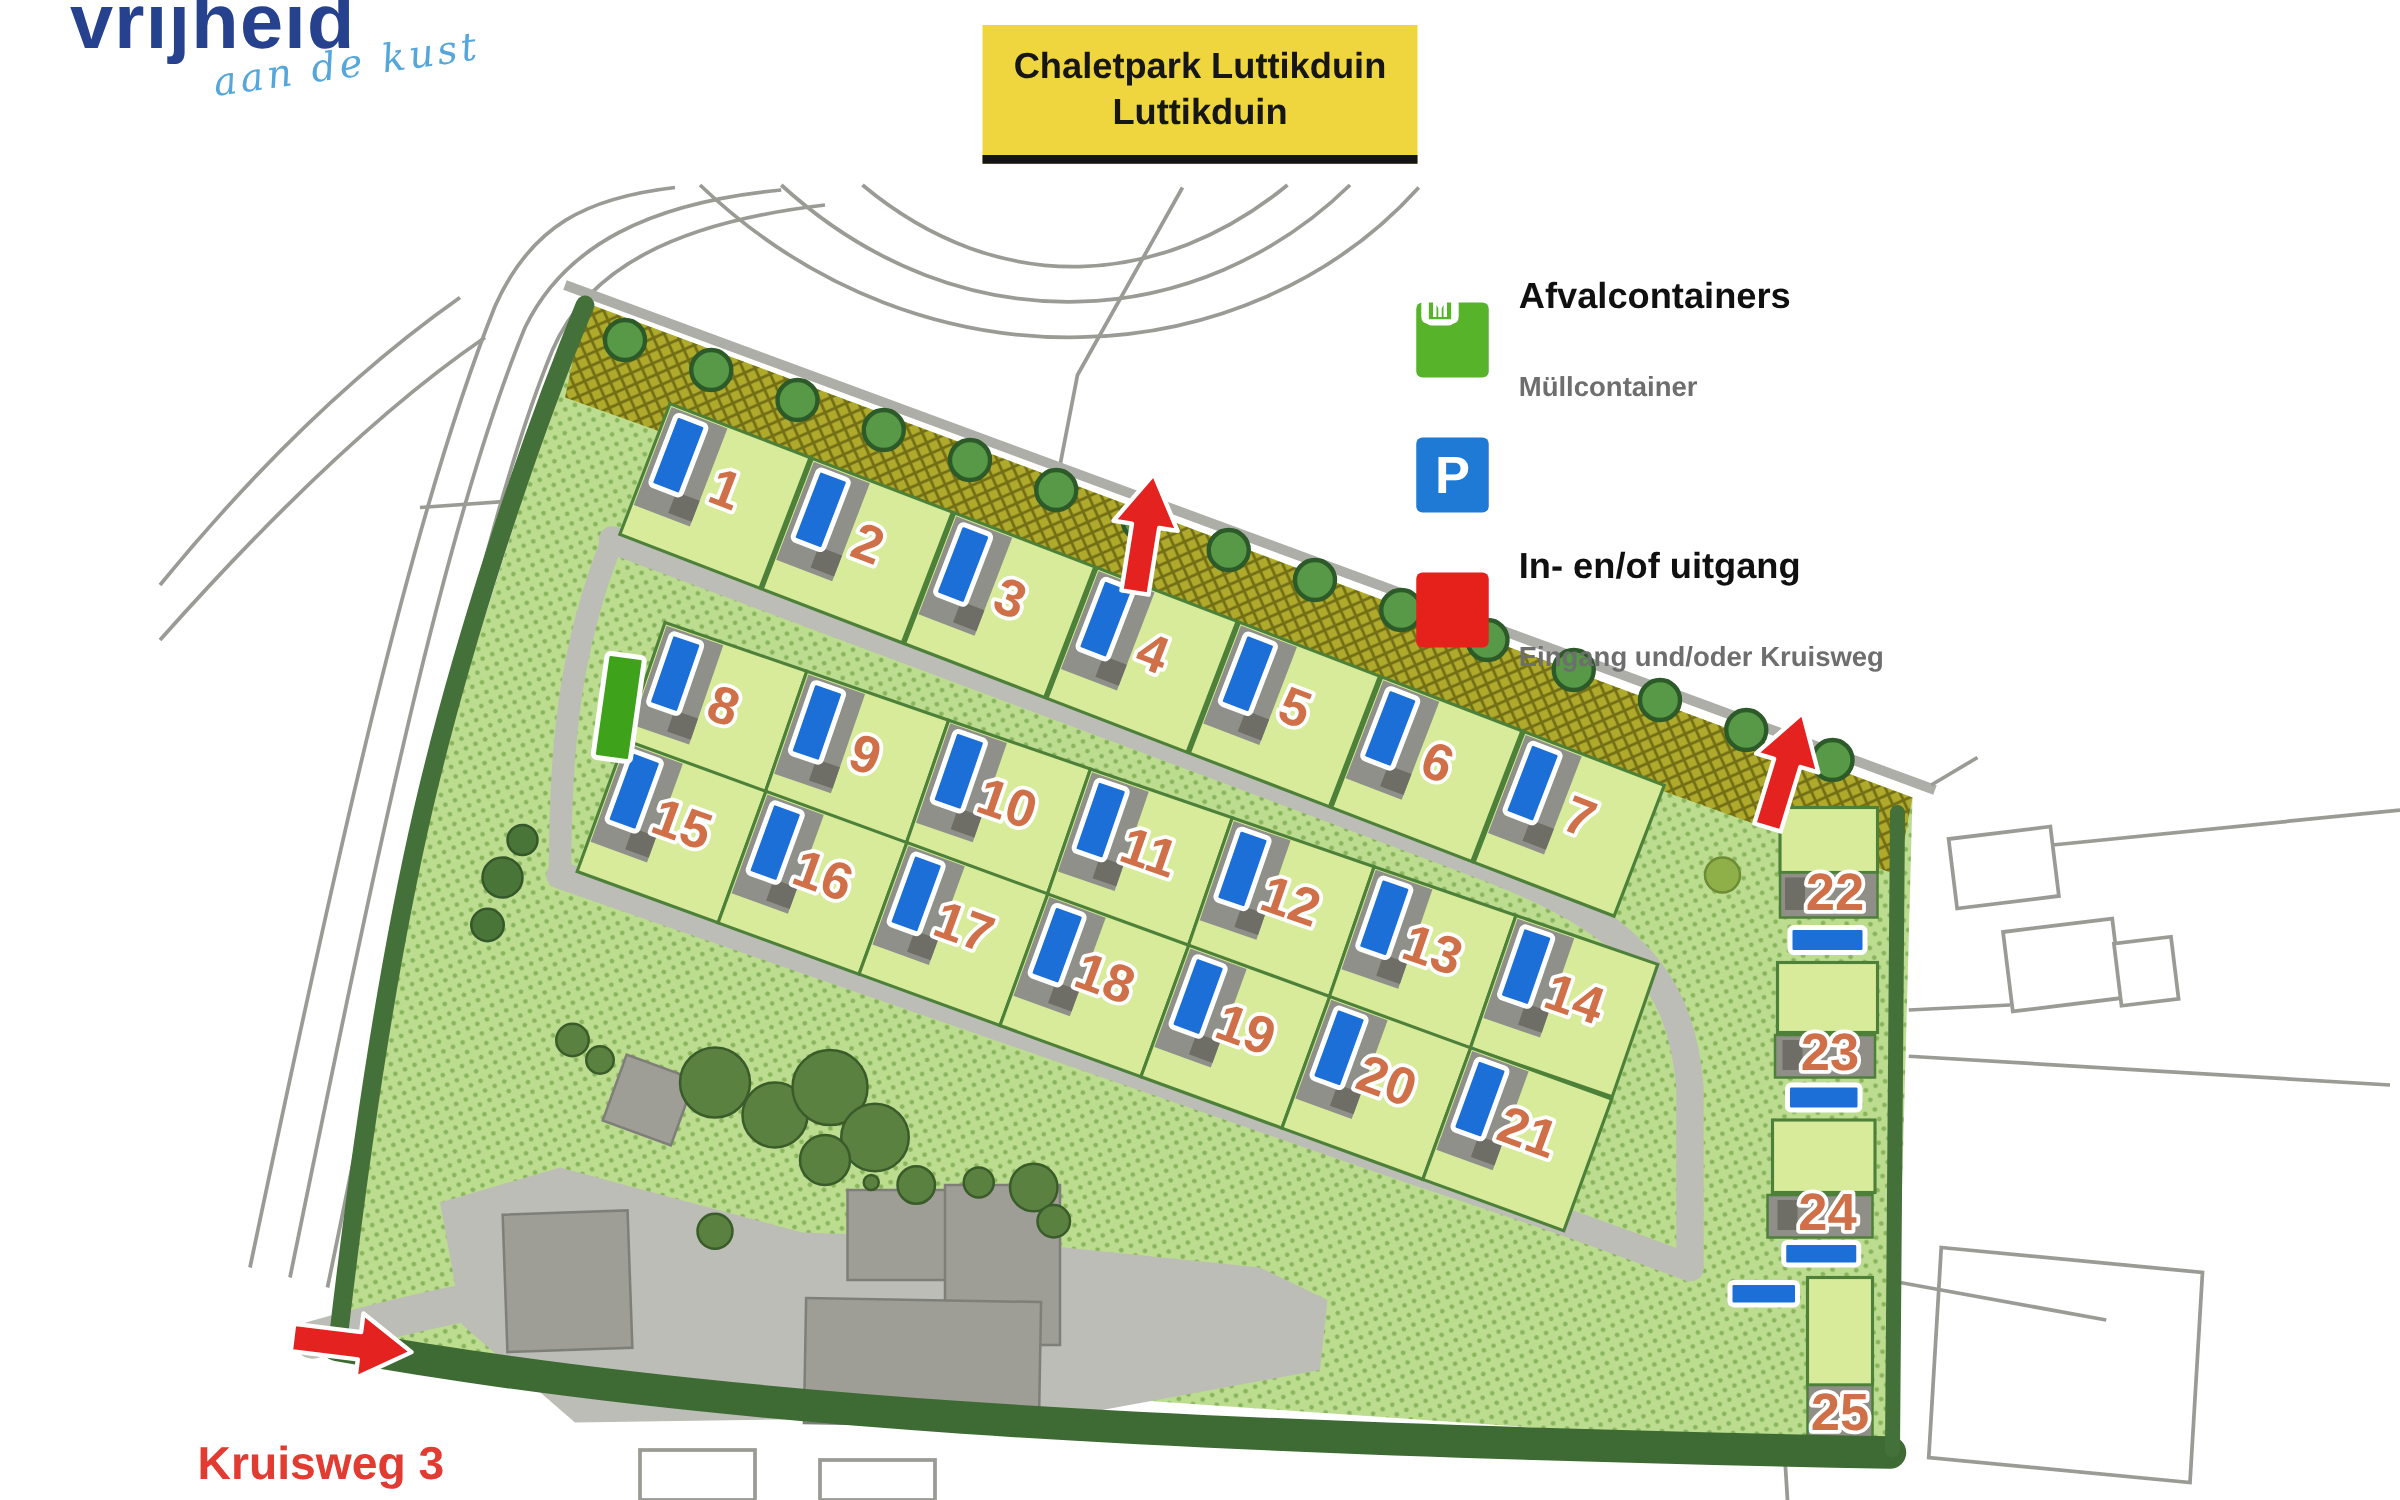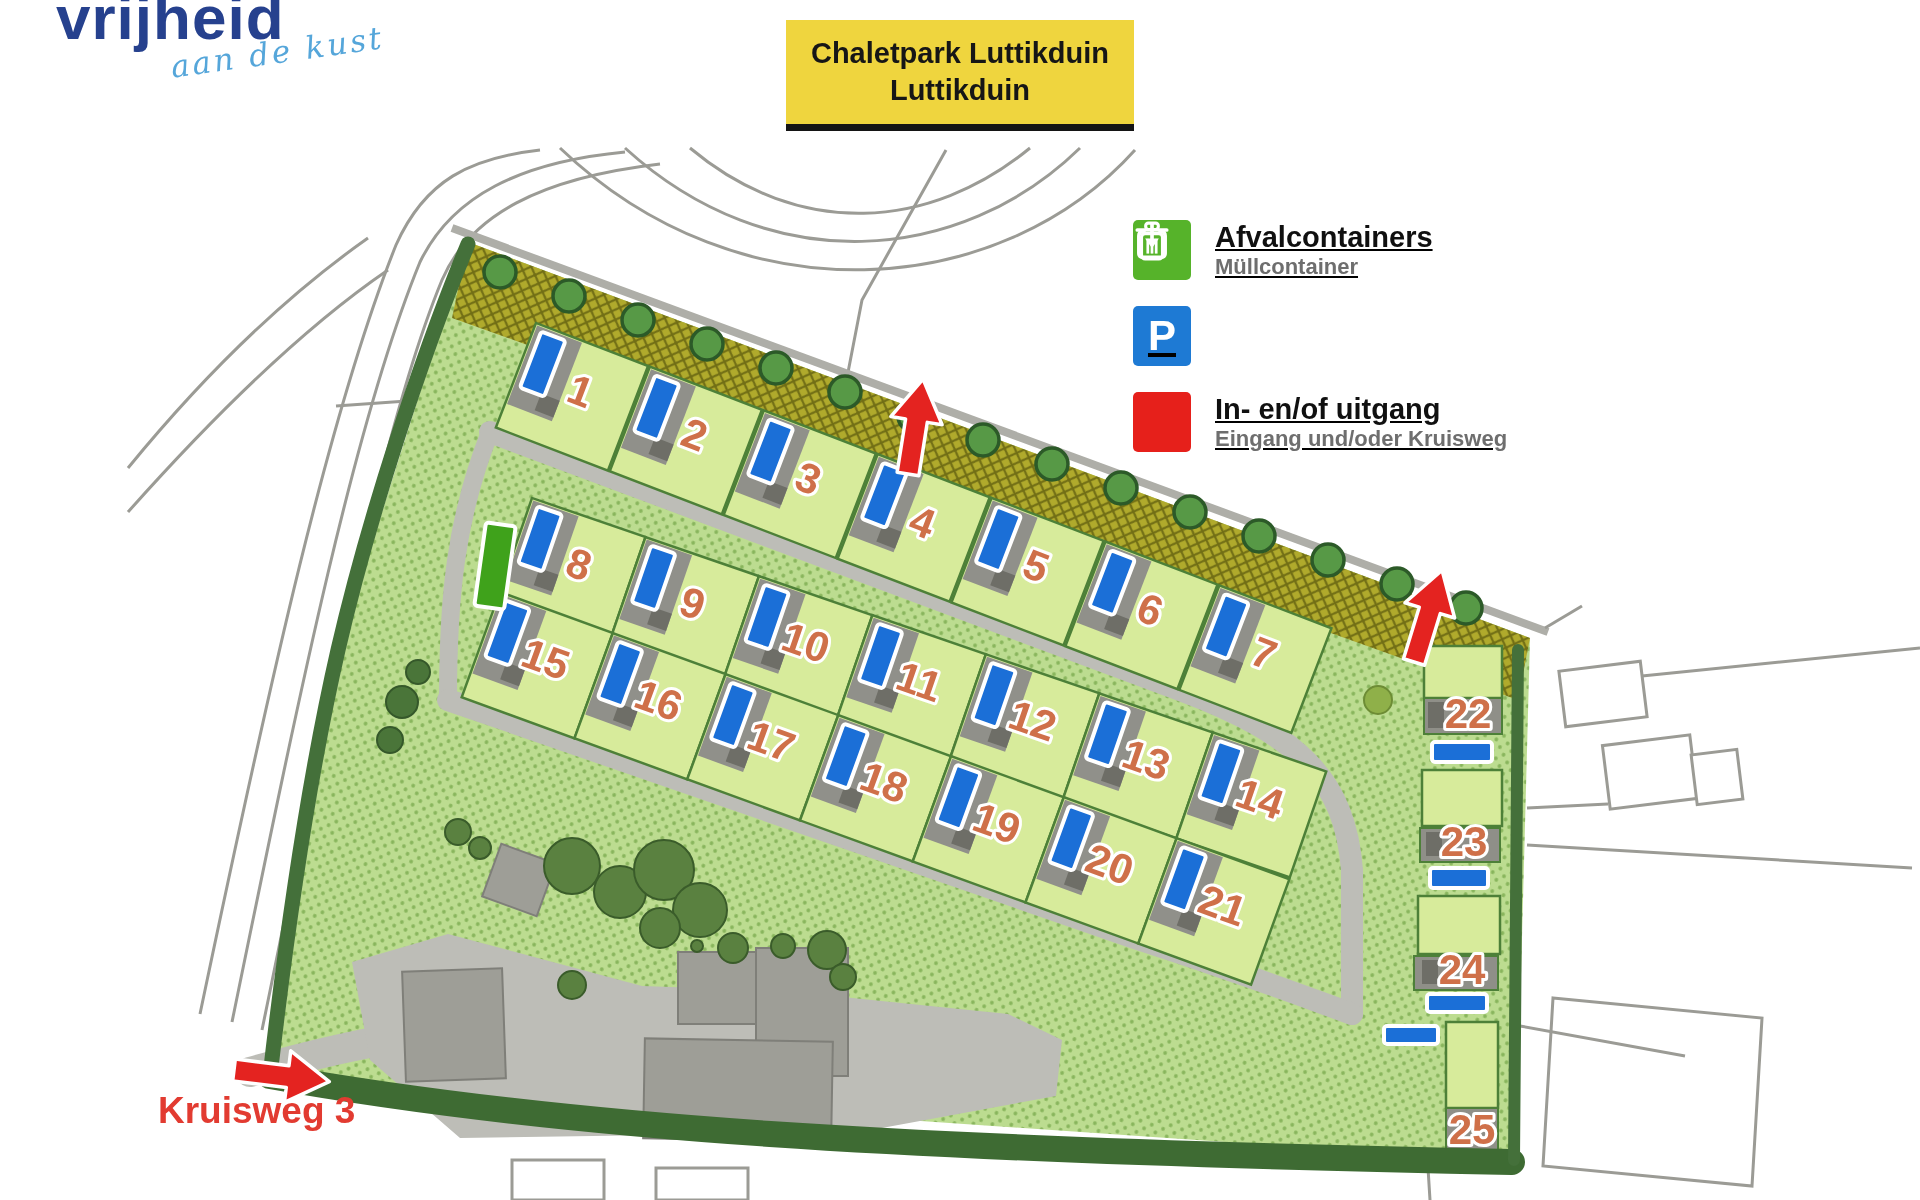--- a/index.html
+++ b/index.html
@@ -15,33 +15,33 @@
             transform:rotate(-8deg);}
 
   
   .titlebox{position:absolute;left:786px;top:0;width:348px;height:104px;background:#efd53e;
             border-bottom:7px solid #141414;display:flex;flex-direction:column;
             align-items:center;justify-content:center;text-align:center;margin-top:20px;}
   .titlebox .t{font-size:29px;font-weight:bold;color:#161616;line-height:1.28;}
 
   
   .legend{position:absolute;left:1133px;top:220px;width:520px;}
-  .legend-item{display:flex;align-items:flex-end;margin-bottom:26px;text-decoration:underline;}
+  .legend-item{display:flex;align-items:center;margin-bottom:26px;}
   .lg-ic{width:58px;height:60px;border-radius:5px;flex:0 0 58px;display:flex;
          align-items:center;justify-content:center;}
   .ic-green{background:#56b32a;}
   .ic-blue{background:#1e7ad4;}
   .ic-red{background:#e6201b;}
   .lg-ic .p{color:#fff;font-size:42px;font-weight:bold;line-height:1;}
   .lg-txt{margin-left:24px;padding-top:2px;}
   .lg-label{font-size:29px;font-weight:bold;color:#101010;line-height:1.05;}
-  .lg-sub{font-size:22px;font-weight:bold;color:#6e6e6e;line-height:1.25;}
+  .lg-sub{font-size:22px;font-weight:bold;color:#6e6e6e;line-height:1.25;margin-top:44px;}
 
   
-  .street{position:absolute;left:158px;top:1090px;font-size:37px;font-weight:bold;color:#e23b31;}
+  .street{position:absolute;left:158px;top:1150px;font-size:37px;font-weight:bold;color:#e23b31;}
 
   
   .outline{stroke:#9b9b95;stroke-width:3;fill:none;}
   .nb{fill:#ffffff;stroke:#9b9b95;stroke-width:3;}
   .road{stroke:#bdbdb7;fill:none;stroke-linecap:round;stroke-linejoin:round;}
   .plot{fill:#d7eb9b;stroke:#4d8038;stroke-width:2.5;}
   .drv{fill:#90908a;}
   .shed{fill:#6e6e67;}
   .pkg{fill:#1b6fd7;stroke:#ffffff;stroke-width:4;}
   .band{fill:#8f8f88;stroke:#4d8038;stroke-width:2;}

